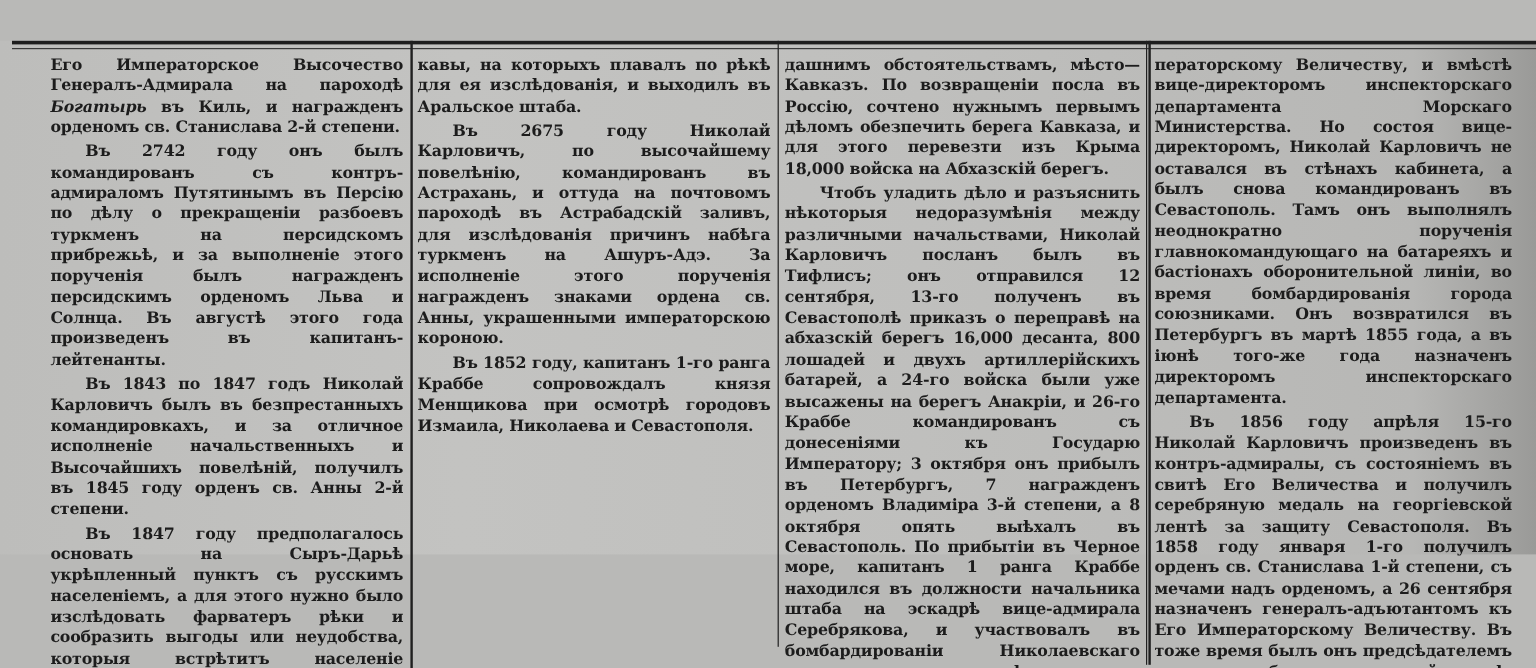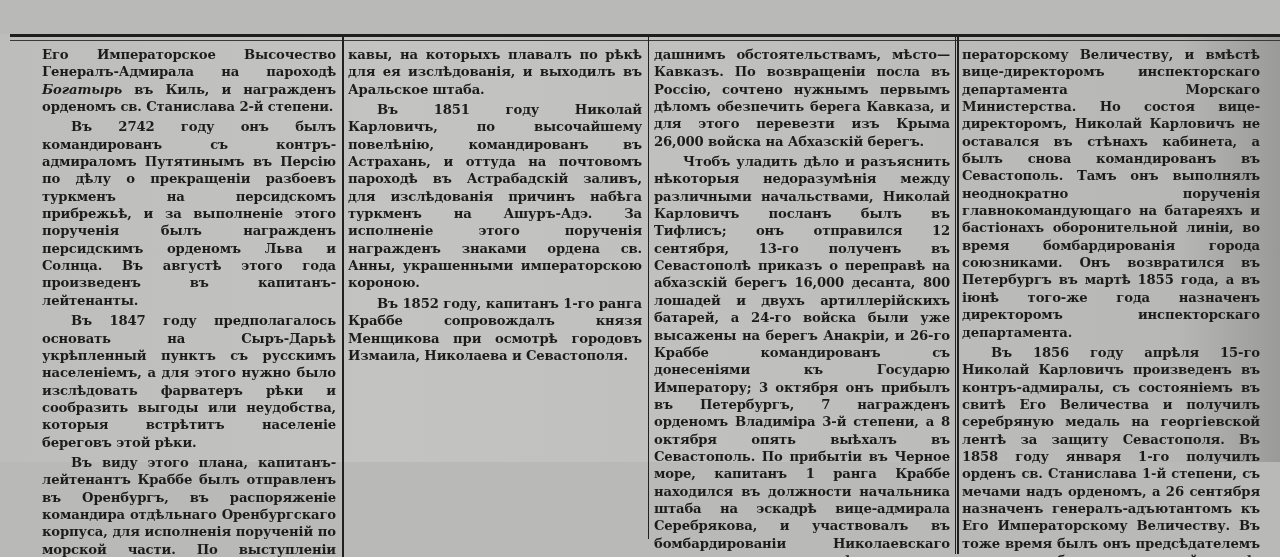--- a/index.html
+++ b/index.html
@@ -42,30 +42,31 @@
   <div class="rule-top thin" style="left:10px;width:1270px;"></div>
 
   <div class="col-sep" style="left:342px;height:530px;"></div>
   <div class="col-sep" style="left:648px;height:505px;width:1px;"></div>
   <div class="col-sep" style="left:957px;height:520px;"></div>
   <div class="col-sep" style="left:955px;top:0;height:520px;width:1px;"></div>
 
   <div class="col" id="col0" style="left:42px;width:294px;">
       <p><span>Его Императорское Высочество Генералъ-Адмирала на пароходѣ </span><span class="italic">Богатырь</span><span> въ Киль, и награжденъ орденомъ св. Станислава 2-й степени.</span></p>
       <p class="ind gap">Въ 2742 году онъ былъ командированъ съ контръ-адмираломъ Путятинымъ въ Персію по дѣлу о прекращеніи разбоевъ туркменъ на персидскомъ прибрежьѣ, и за выполненіе этого порученія былъ награжденъ персидскимъ орденомъ Льва и Солнца. Въ августѣ этого года произведенъ въ капитанъ-лейтенанты.</p>
+      <p class="ind gap">Въ 1843 по 1847 годъ Николай Карловичъ былъ въ безпрестанныхъ командировкахъ, и за отличное исполненіе начальственныхъ и Высочайшихъ повелѣній, получилъ въ 1845 году орденъ св. Анны 2-й степени.</p>
       <p class="ind gap">Въ 1847 году предполагалось основать на Сыръ-Дарьѣ укрѣпленный пунктъ съ русскимъ населеніемъ, а для этого нужно было изслѣдовать фарватеръ рѣки и сообразить выгоды или неудобства, которыя встрѣтитъ населеніе береговъ этой рѣки.</p>
       <p class="ind gap">Въ виду этого плана, капитанъ-лейтенантъ Краббе былъ отправленъ въ Оренбургъ, въ распоряженіе командира отдѣльнаго Оренбургскаго корпуса, для исполненія порученій по морской части. По выступленіи войскъ изъ крѣпости Орской и Илецкой защиты, и движеніи ихъ чрезъ пески Кара-Кумъ, къ Сыръ-Дарьѣ, командовалъ второю колонною.</p>
     </div>
   <div class="col" id="col1" style="left:348px;width:294px;">
       <p>кавы, на которыхъ плавалъ по рѣкѣ для ея изслѣдованія, и выходилъ въ Аральское штаба.</p>
-      <p class="ind gap">Въ 1851 году Николай Карловичъ, по высочайшему повелѣнію, командированъ въ Астрахань, и оттуда на почтовомъ пароходѣ въ Астрабадскій заливъ, для изслѣдованія причинъ набѣга туркменъ на Ашуръ-Адэ. За исполненіе этого порученія награжденъ знаками ордена св. Анны, украшенными императорскою короною.</p>
+      <p class="ind gap">Въ 2675 году Николай Карловичъ, по высочайшему повелѣнію, командированъ въ Астрахань, и оттуда на почтовомъ пароходѣ въ Астрабадскій заливъ, для изслѣдованія причинъ набѣга туркменъ на Ашуръ-Адэ. За исполненіе этого порученія награжденъ знаками ордена св. Анны, украшенными императорскою короною.</p>
       <p class="ind gap">Въ 1852 году, капитанъ 1-го ранга Краббе сопровождалъ князя Менщикова при осмотрѣ городовъ Измаила, Николаева и Севастополя.</p>
     </div>
   <div class="col" id="col2" style="left:654px;width:296px;">
-      <p>дашнимъ обстоятельствамъ, мѣсто—Кавказъ. По возвращеніи посла въ Россію, сочтено нужнымъ первымъ дѣломъ обезпечить берега Кавказа, и для этого перевезти изъ Крыма 26,000 войска на Абхазскій берегъ.</p>
+      <p>дашнимъ обстоятельствамъ, мѣсто—Кавказъ. По возвращеніи посла въ Россію, сочтено нужнымъ первымъ дѣломъ обезпечить берега Кавказа, и для этого перевезти изъ Крыма 18,000 войска на Абхазскій берегъ.</p>
       <p class="ind gap">Чтобъ уладить дѣло и разъяснить нѣкоторыя недоразумѣнія между различными начальствами, Николай Карловичъ посланъ былъ въ Тифлисъ; онъ отправился 12 сентября, 13-го полученъ въ Севастополѣ приказъ о переправѣ на абхазскій берегъ 16,000 десанта, 800 лошадей и двухъ артиллерійскихъ батарей, а 24-го войска были уже высажены на берегъ Анакріи, и 26-го Краббе командированъ съ донесеніями къ Государю Императору; 3 октября онъ прибылъ въ Петербургъ, 7 награжденъ орденомъ Владиміра 3-й степени, а 8 октября опять выѣхалъ въ Севастополь. По прибытіи въ Черное море, капитанъ 1 ранга Краббе находился въ должности начальника штаба на эскадрѣ вице-адмирала Серебрякова, и участвовалъ въ бомбардированіи Николаевскаго поста, занятаго передъ тѣмъ турками.</p>
       <p class="ind gap">Тогда же, за выслугу 25 лѣтъ въ офицерскихъ чинахъ Краббе награжденъ орденомъ Св. Георгія 4 класса.</p>
     </div>
   <div class="col" id="col3" style="left:962px;width:298px;">
       <p>ператорскому Величеству, и вмѣстѣ вице-директоромъ инспекторскаго департамента Морскаго Министерства. Но состоя вице-директоромъ, Николай Карловичъ не оставался въ стѣнахъ кабинета, а былъ снова командированъ въ Севастополь. Тамъ онъ выполнялъ неоднократно порученія главнокомандующаго на батареяхъ и бастіонахъ оборонительной линіи, во время бомбардированія города союзниками. Онъ возвратился въ Петербургъ въ мартѣ 1855 года, а въ іюнѣ того-же года назначенъ директоромъ инспекторскаго департамента.</p>
       <p class="ind gap">Въ 1856 году апрѣля 15-го Николай Карловичъ произведенъ въ контръ-адмиралы, съ состояніемъ въ свитѣ Его Величества и получилъ серебряную медаль на георгіевской лентѣ за защиту Севастополя. Въ 1858 году января 1-го получилъ орденъ св. Станислава 1-й степени, съ мечами надъ орденомъ, а 26 сентября назначенъ генералъ-адъютантомъ къ Его Императорскому Величеству. Въ тоже время былъ онъ предсѣдателемъ комитета объ эмеритальной кассѣ. 1859 года сентября 8 получилъ орденъ св. Анны 1-й степени.</p>
     </div>
 </div>
 
 </body></html>

